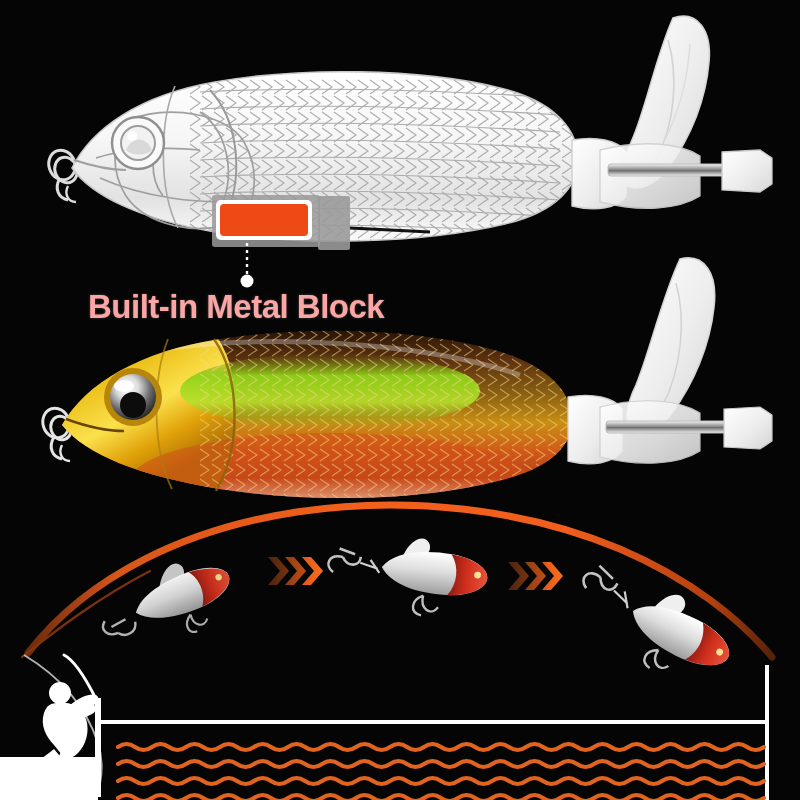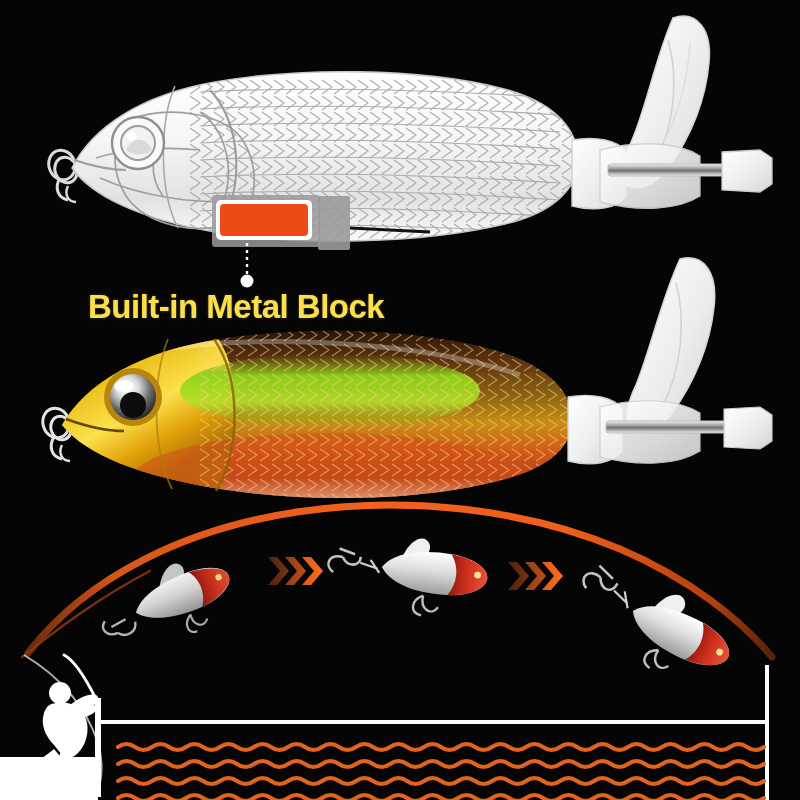--- a/index.html
+++ b/index.html
@@ -17,21 +17,21 @@
   
   #panel-xray{left:0;top:0;width:800px;height:265px;}
   #panel-color{left:0;top:255px;width:800px;height:255px;}
   #panel-action{left:0;top:505px;width:800px;height:295px;}
 
   .callout-label{
     position:absolute;
     left:88px;top:288px;
     font-size:33px;
     font-weight:bold;
-    color:#fde047;
+    color:#fca5a5;
     letter-spacing:-0.5px;
     white-space:nowrap;
     text-shadow:0 0 3px rgba(255,255,255,.25);
   }
   svg{display:block;overflow:visible;}
   .nosel{user-select:none;}
 </style>
 </head>
 <body>
 

